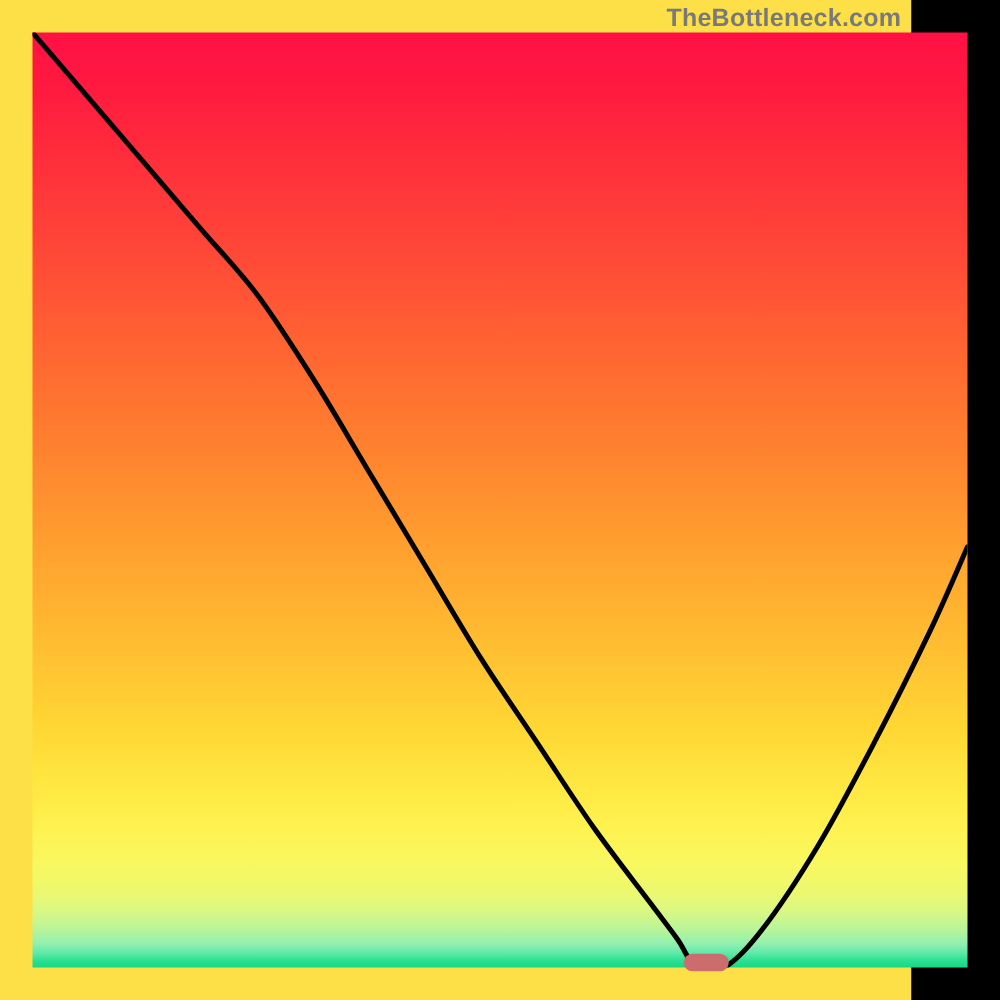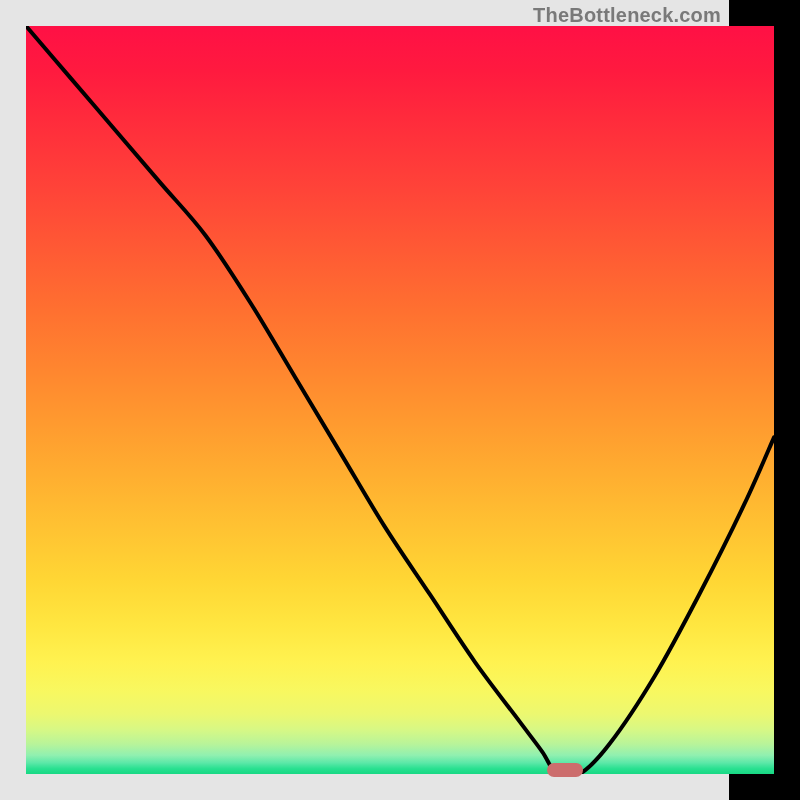--- a/index.html
+++ b/index.html
@@ -9,21 +9,21 @@
     height: 800px;
     background: #000000;
     overflow: hidden;
   }
   .frame {
     position: absolute;
     left: 0;
     top: 0;
     width: 729px;
     height: 800px;
-    background: #e5e5e5;
+    background: #fde047;
   }
   .plot {
     position: absolute;
     left: 26px;
     top: 26px;
     width: 748px;
     height: 748px;
     background: linear-gradient(to bottom,
       #ff1045 0%,
       #ff1a3f 6%,

